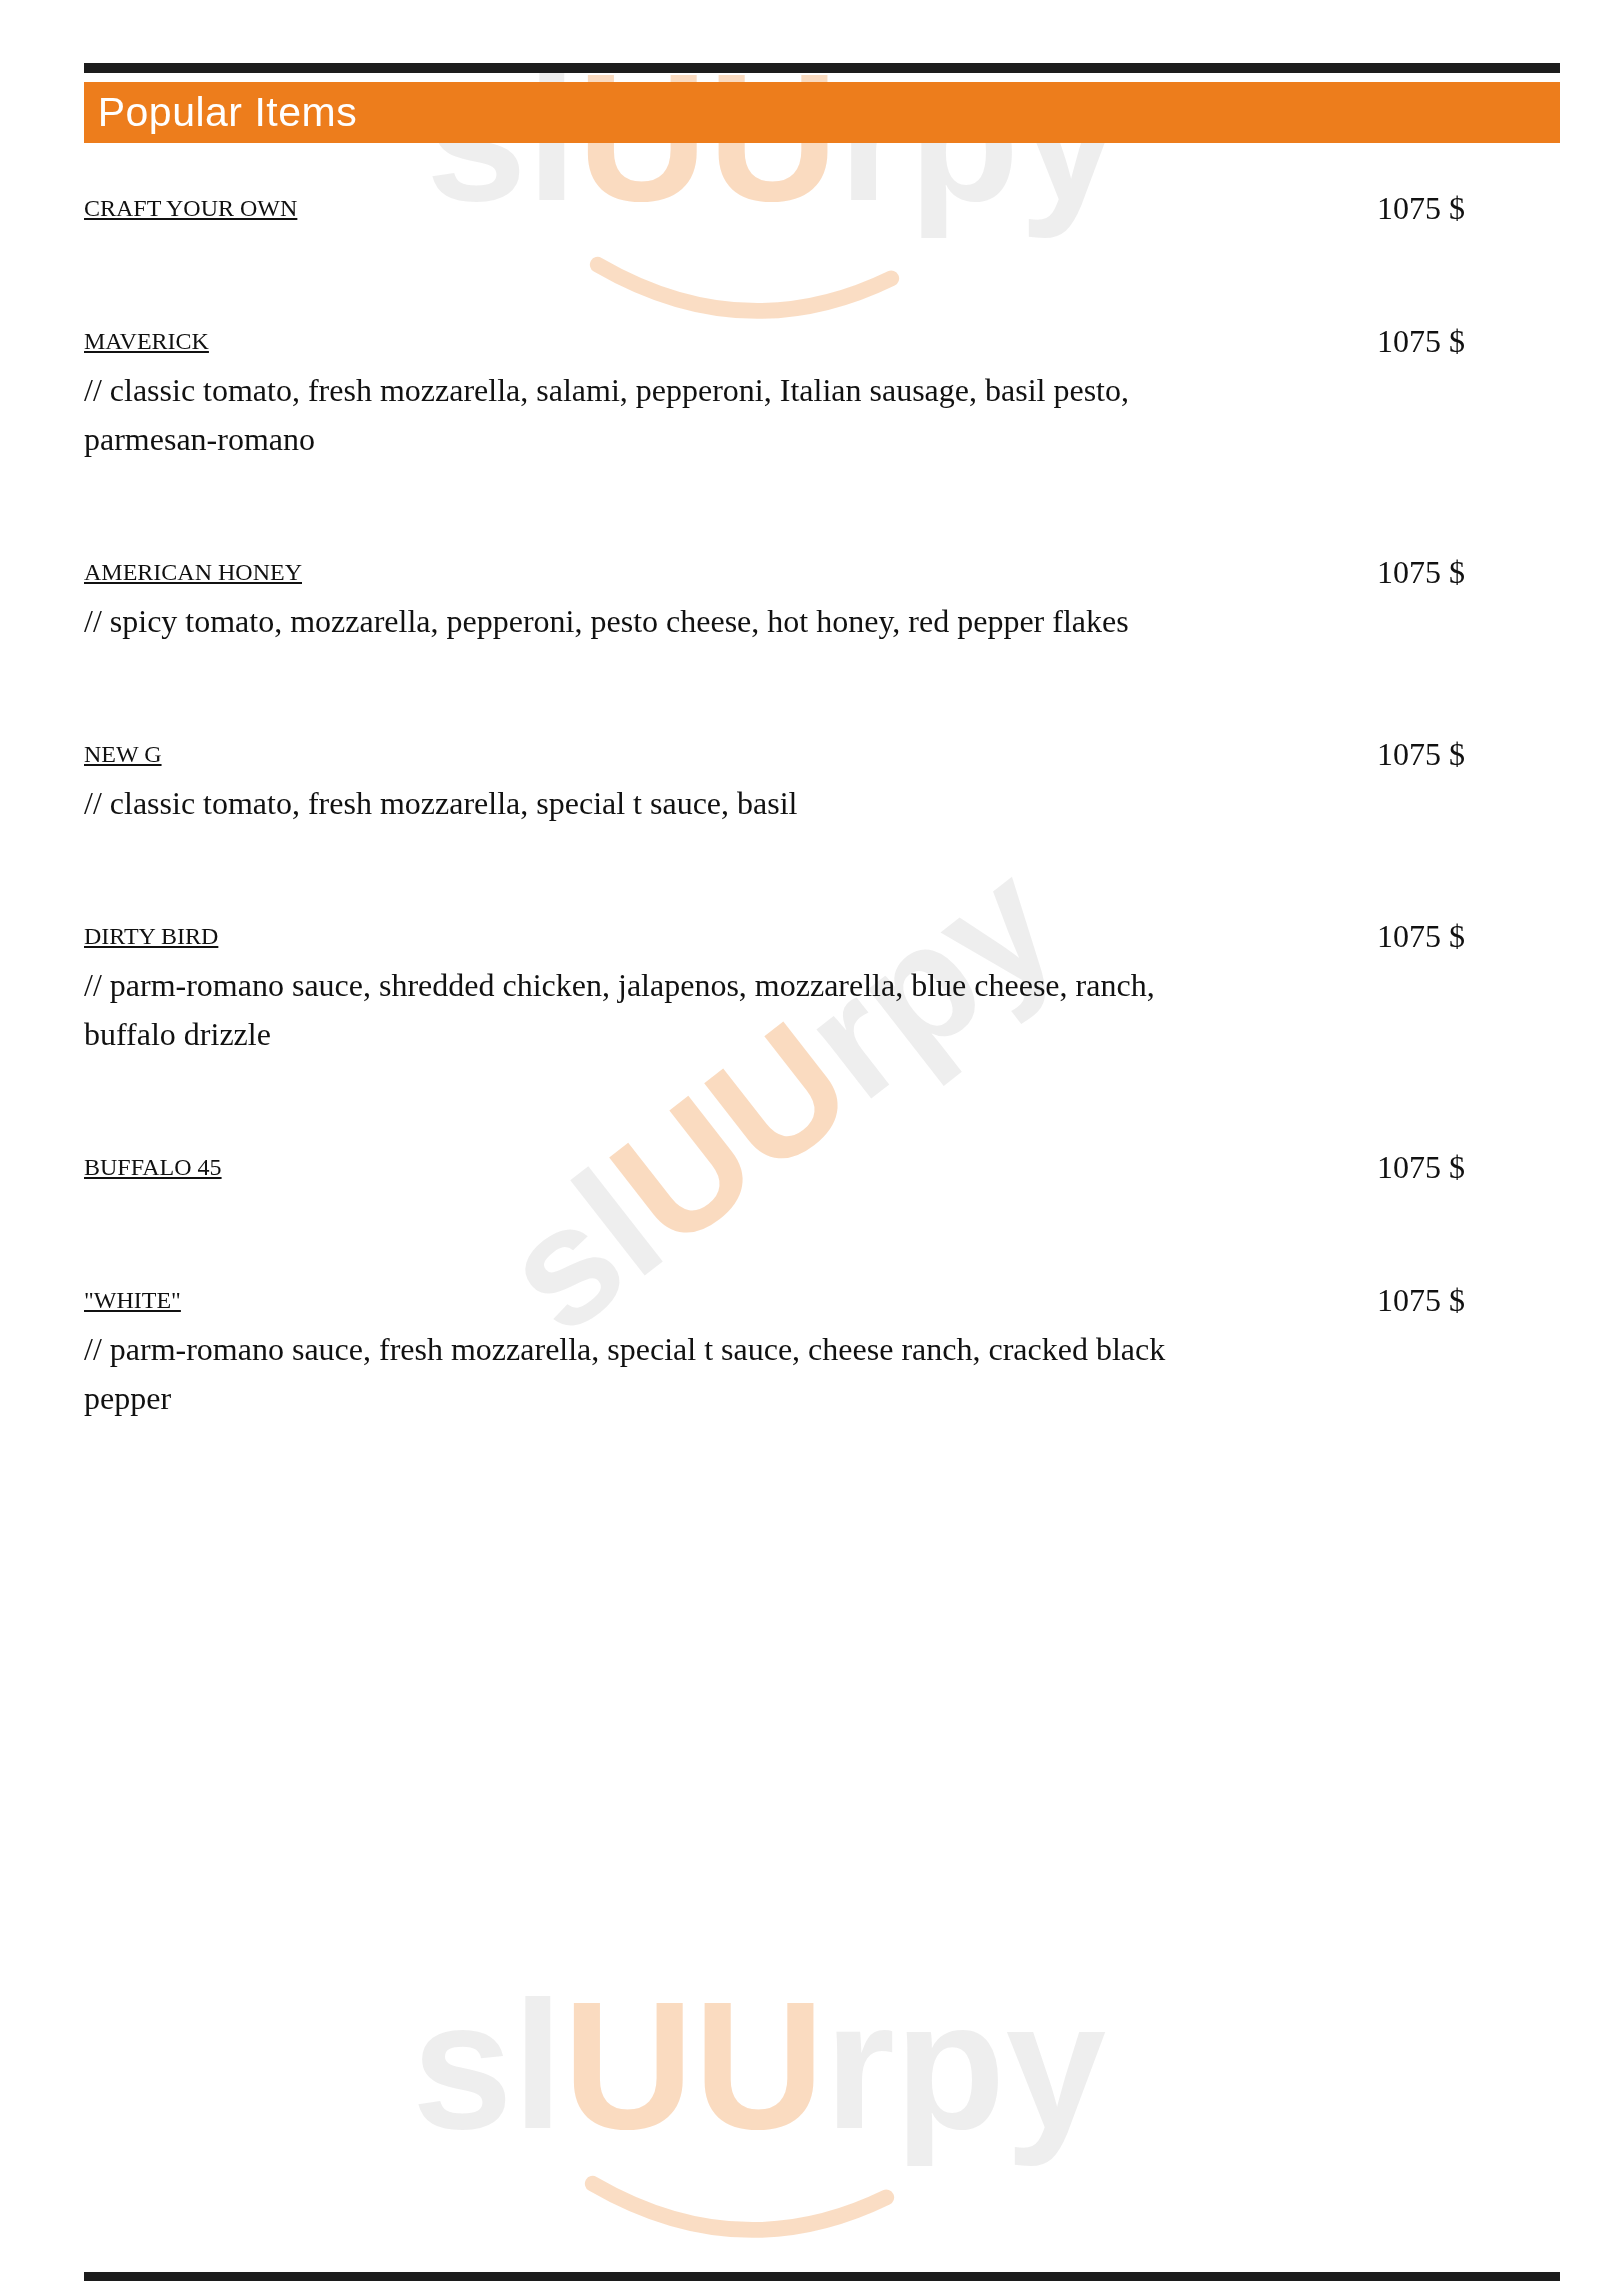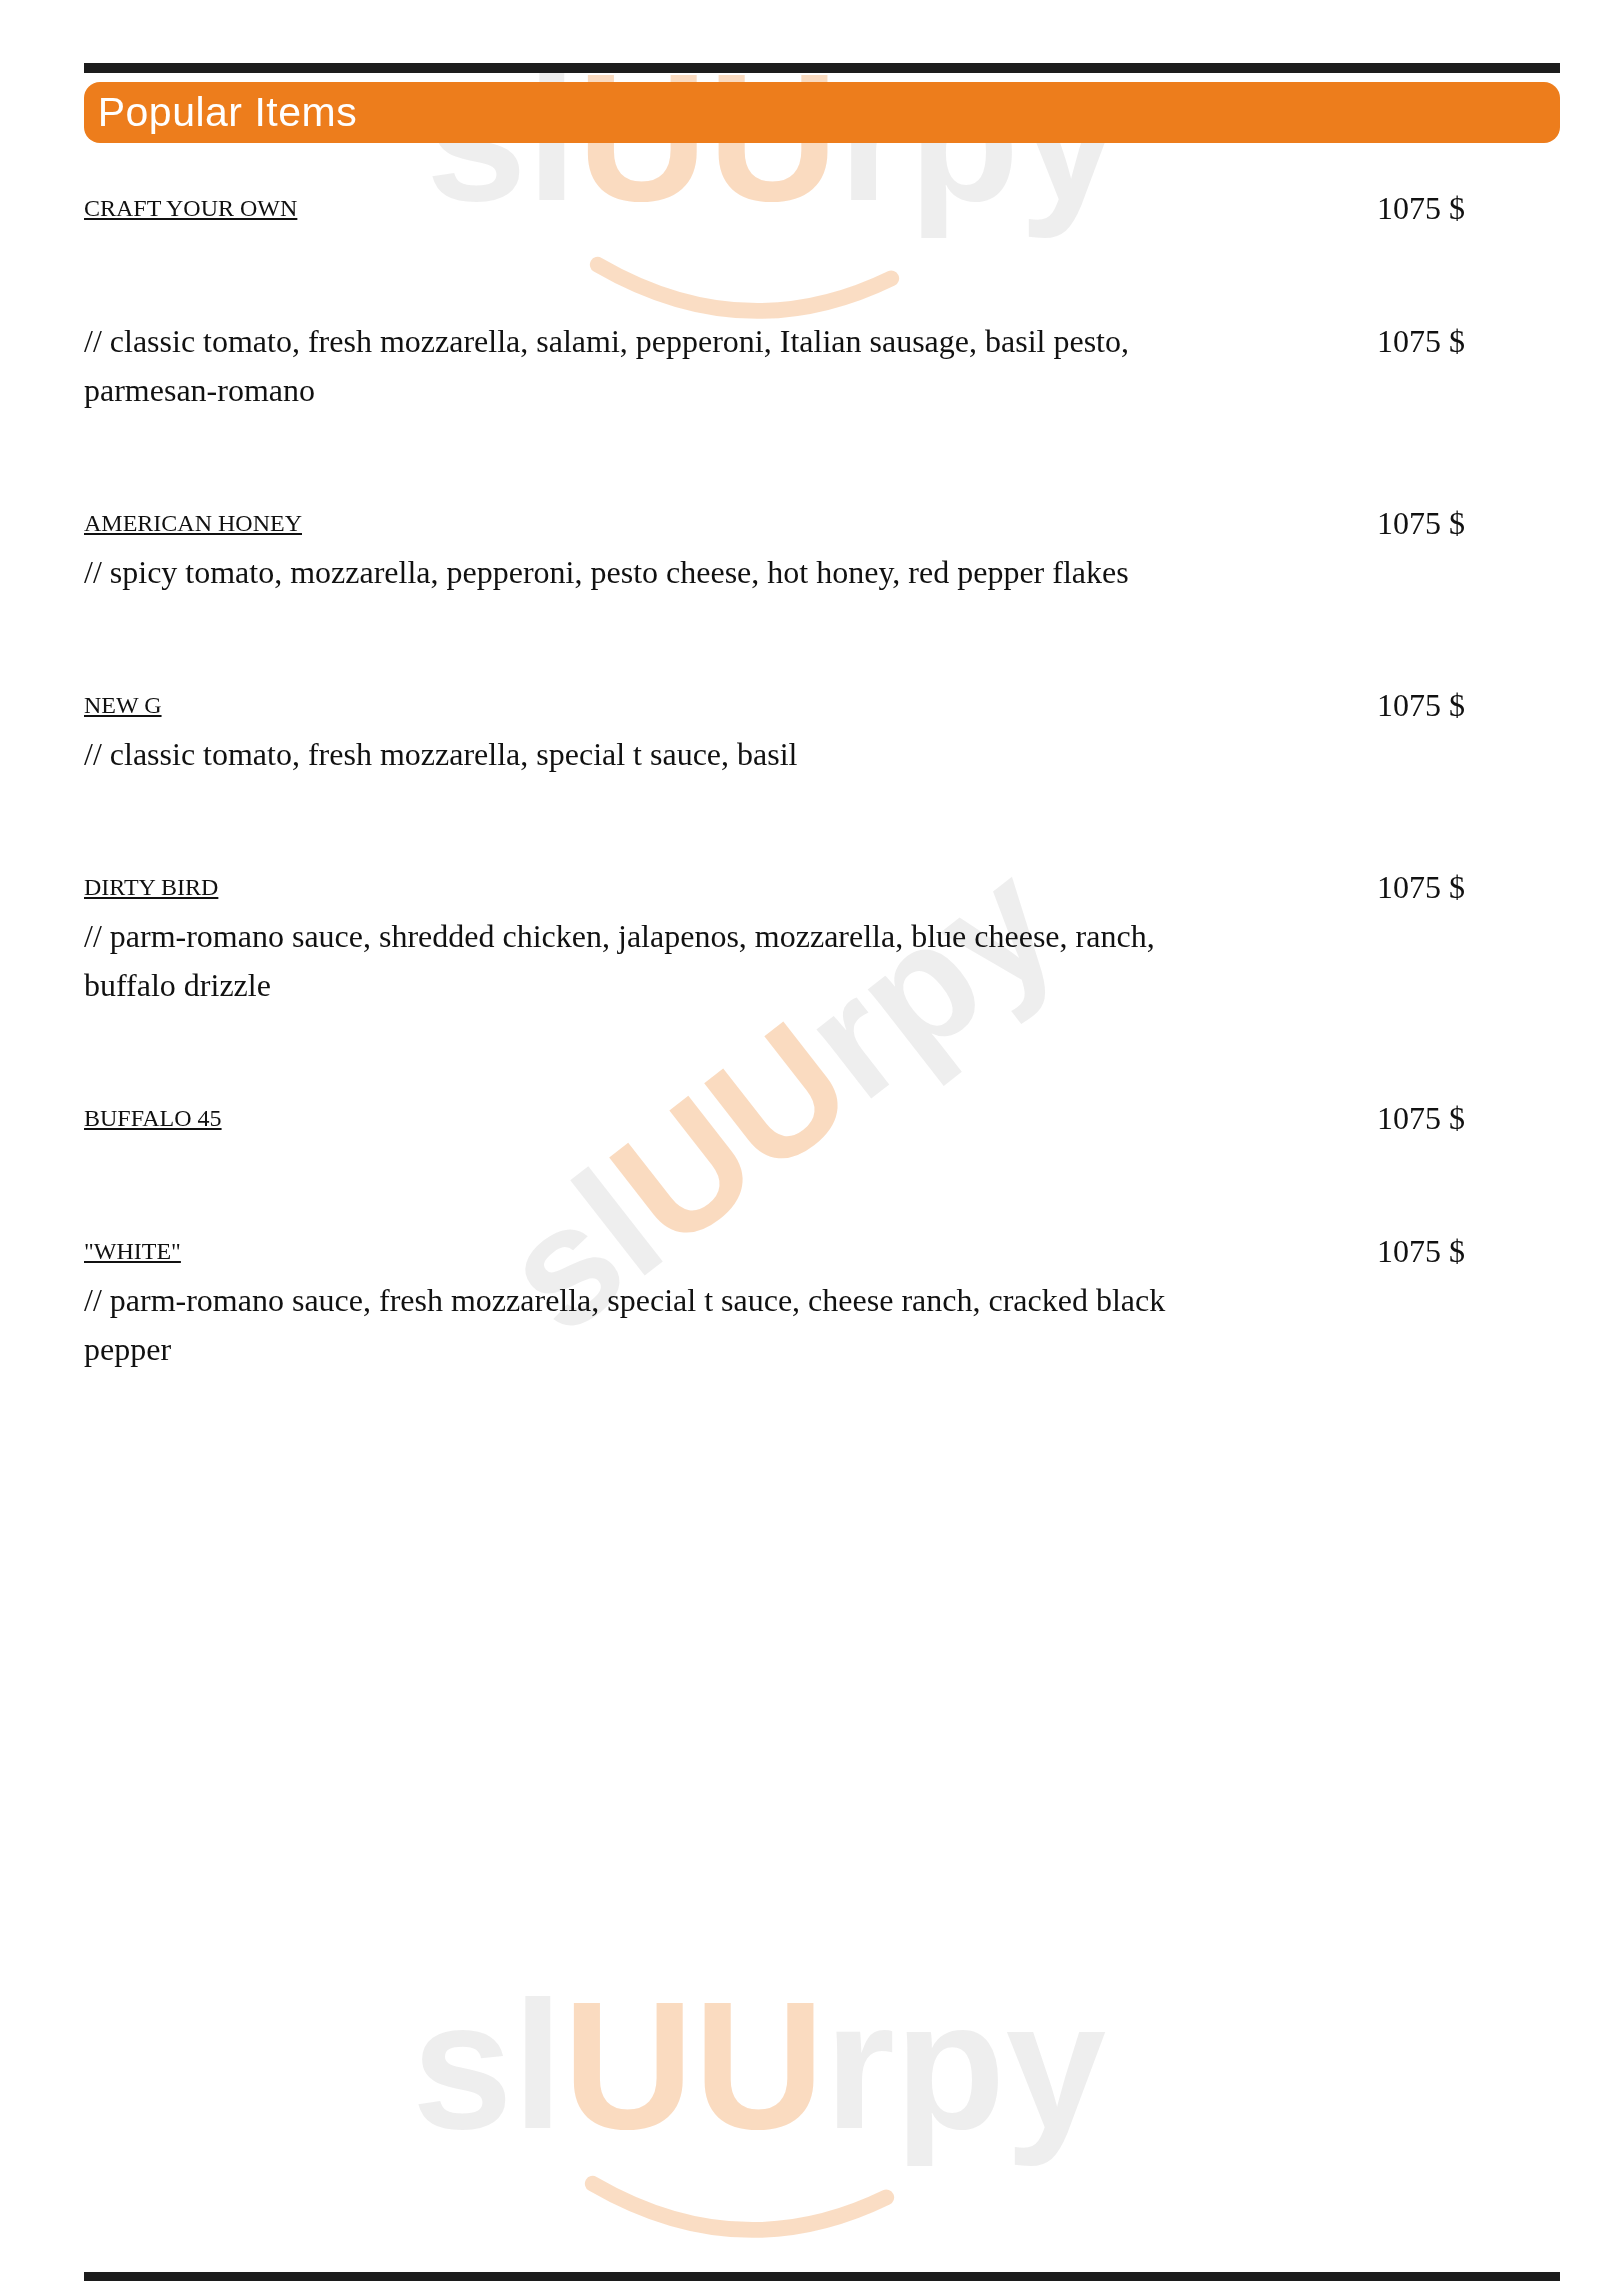--- a/index.html
+++ b/index.html
@@ -33,21 +33,20 @@
   .header-bar {
     position: absolute;
     left: 84px;
     top: 82px;
     width: 1476px;
     height: 61px;
     background: #ED7D1C;
     display: flex;
     align-items: center;
     z-index: 3;
-    border-radius: 16px;
   }
   .header-bar .section-title {
     font-family: "Liberation Sans", sans-serif;
     font-size: 41px;
     color: #ffffff;
     padding-left: 13.7px;
     letter-spacing: 0.5px;
   }
 
   
@@ -140,20 +139,21 @@
 
     <div class="menu-item">
       <div class="item-text">
         <div class="item-name">CRAFT YOUR OWN</div>
       </div>
       <div class="item-price">1075 $</div>
     </div>
 
     <div class="menu-item">
       <div class="item-text">
+        <div class="item-name">MAVERICK</div>
         <div class="item-desc">// classic tomato, fresh mozzarella, salami, pepperoni, Italian sausage, basil pesto, parmesan-romano</div>
       </div>
       <div class="item-price">1075 $</div>
     </div>
 
     <div class="menu-item">
       <div class="item-text">
         <div class="item-name">AMERICAN HONEY</div>
         <div class="item-desc">// spicy tomato, mozzarella, pepperoni, pesto cheese, hot honey, red pepper flakes</div>
       </div>

